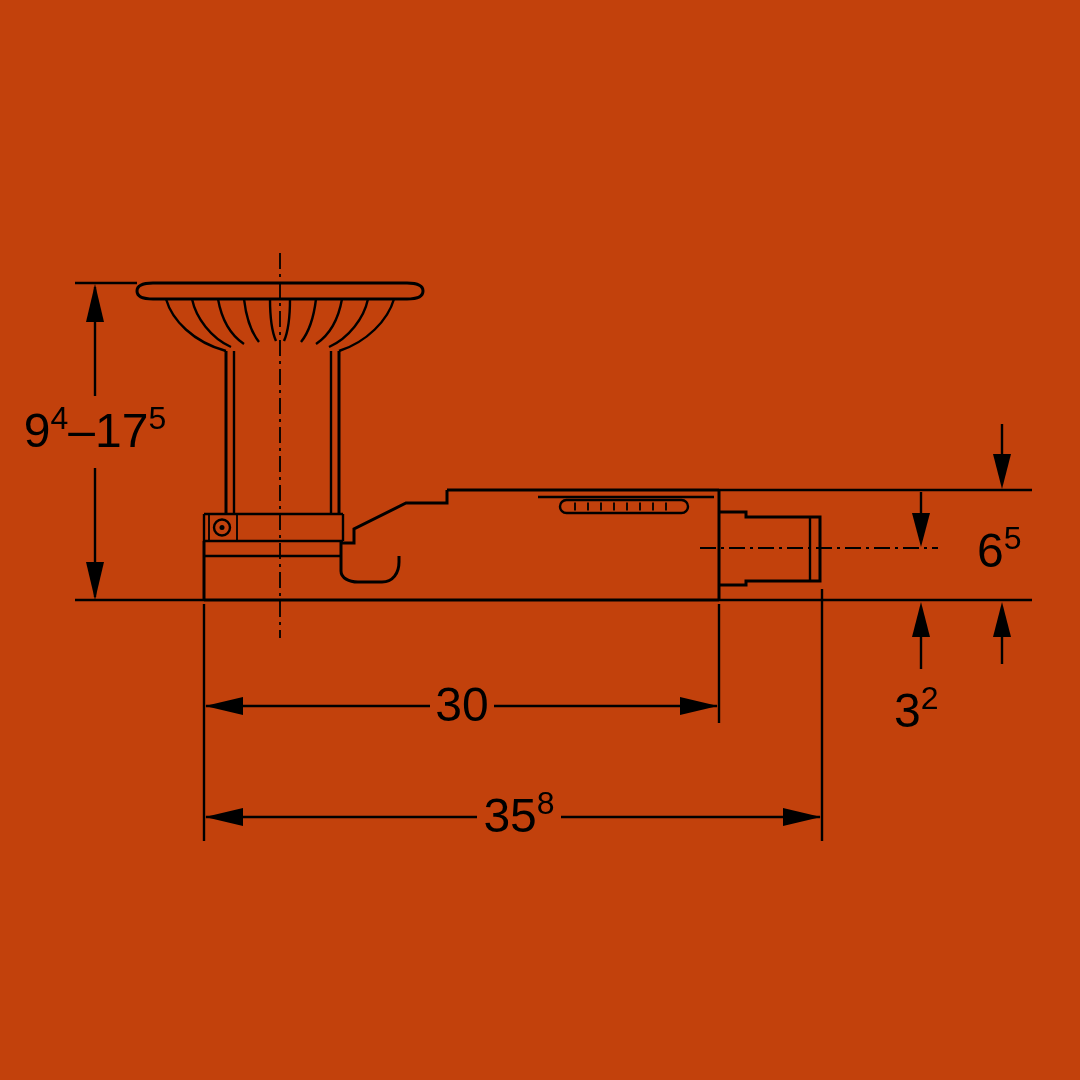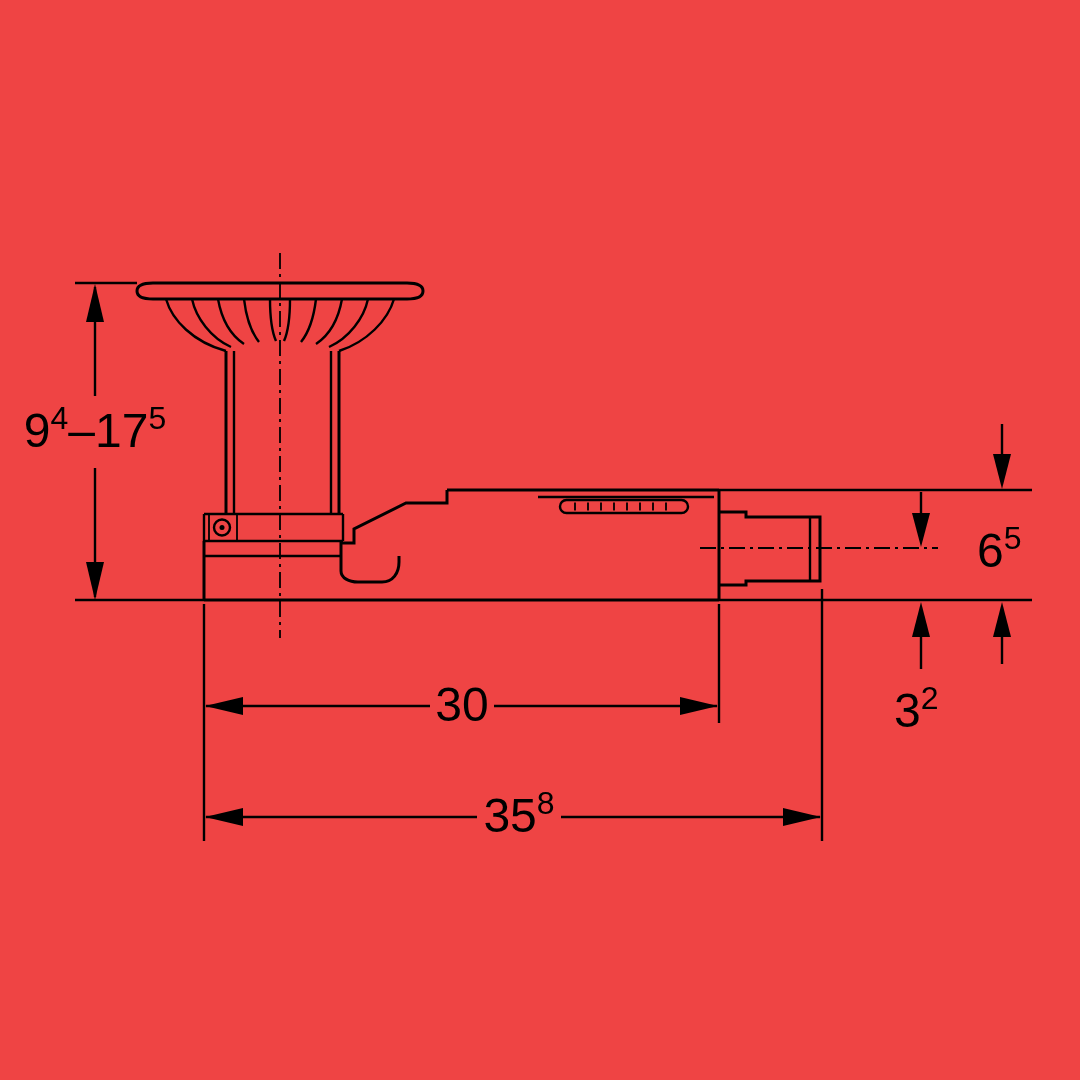--- a/index.html
+++ b/index.html
@@ -7,21 +7,21 @@
     padding: 0;
     background: #ffffff;
     width: 1080px;
     height: 1080px;
     font-family: "Liberation Sans", sans-serif;
   }
   .canvas {
     position: relative;
     width: 1080px;
     height: 1080px;
-    background: #ef4444;
+    background: #c2410c;
     overflow: hidden;
   }
   svg { display: block; }
   .draw   { stroke: #000000; stroke-width: 3;   fill: none; stroke-linecap: butt; stroke-linejoin: miter; }
   .detail { stroke: #000000; stroke-width: 2.4; fill: none; }
   .thin   { stroke: #000000; stroke-width: 1.8; fill: none; }
   .dim    { stroke: #000000; stroke-width: 2.4; fill: none; }
   .cline  { stroke: #000000; stroke-width: 1.8; fill: none; stroke-dasharray: 16 5 3 5; }
   .ah     { fill: #000000; stroke: none; }
   .dimtext { font-family: "Liberation Sans", sans-serif; font-size: 48px; fill: #000000; }

